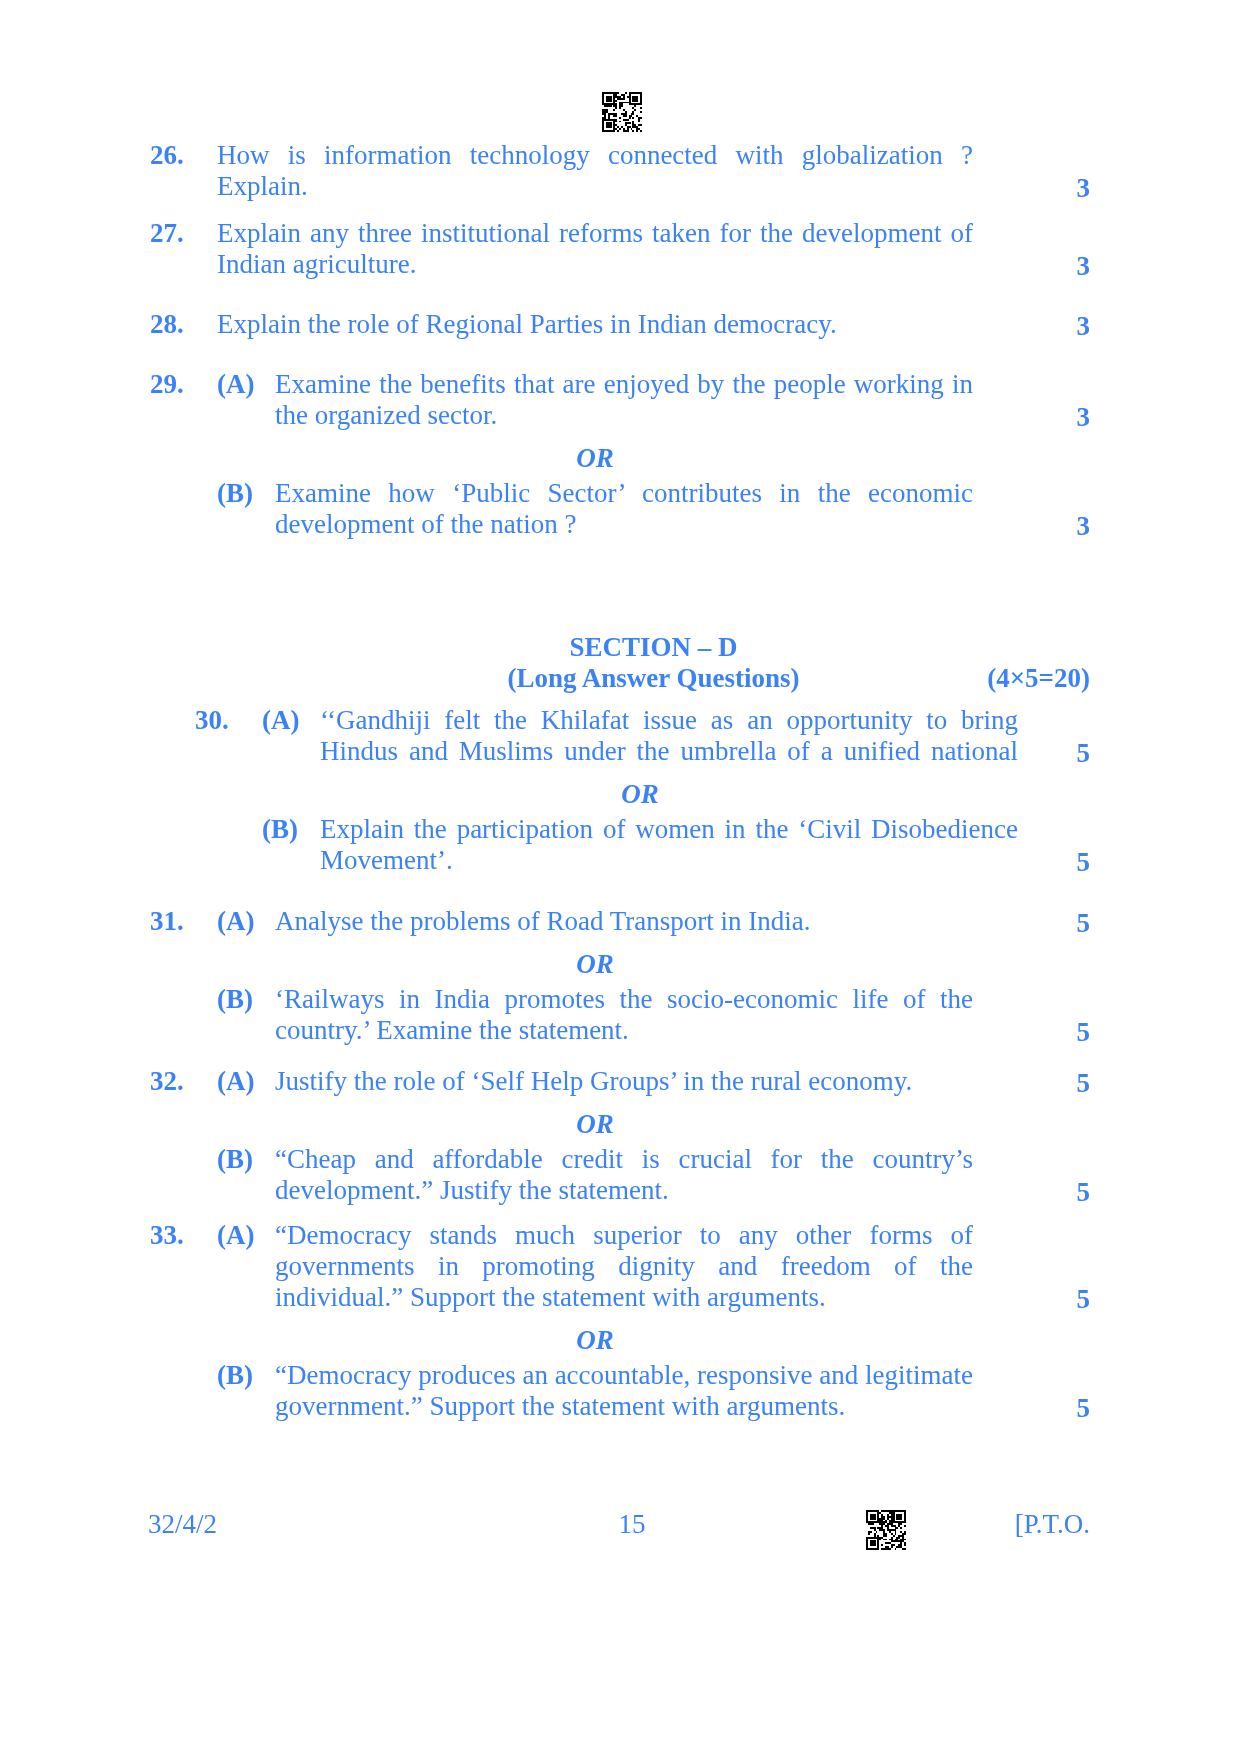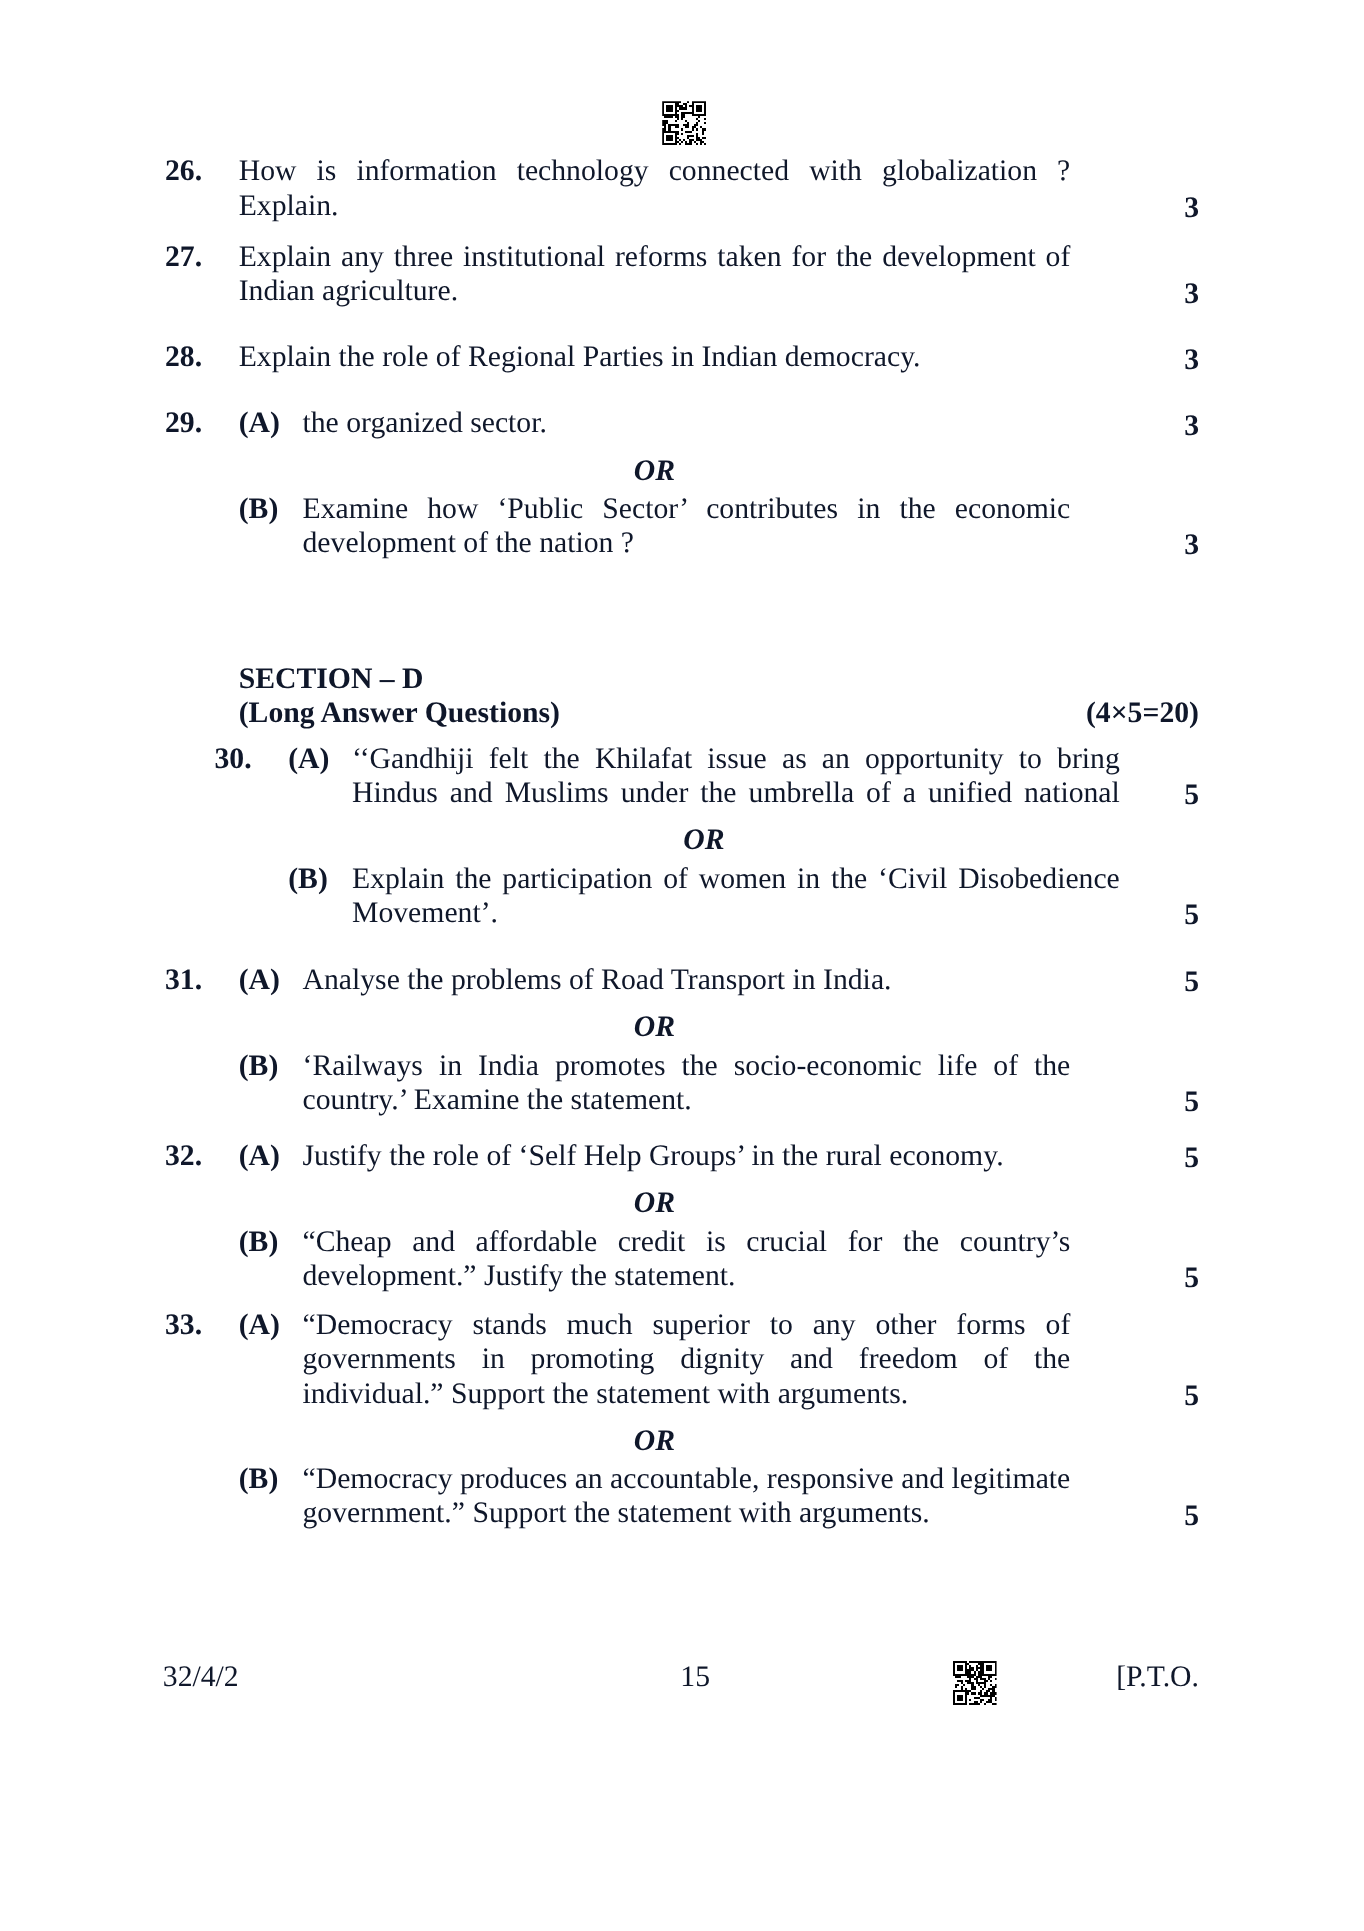--- a/index.html
+++ b/index.html
@@ -1,19 +1,19 @@
 <!DOCTYPE html>
 <html><head>
 <meta charset="utf-8">
 <style>
   html,body { margin:0; padding:0; background:#ffffff; }
   .page {
     position:relative;
     width:1240px; height:1755px;
-    background:#ffffff; color:#0f172a;
+    background:#ffffff; color:#3b82f6;
     font-family:"Liberation Serif", serif;
     font-size:27px; line-height:31px;
     overflow:hidden;
   }
   .content { position:absolute; left:150px; top:0; width:940px; }
 
   .qr { position:absolute; }
   .qr-top { left:602px; top:92px; }
   .qr-bottom { left:866px; top:1510px; }
 
@@ -24,21 +24,21 @@
   .q-body.with-label { display:flex; }
   .p-label { width:58px; flex:none; font-weight:bold; }
   .p-lines { flex:1; min-width:0; }
   .line { line-height:31px; }
   .line.just { text-align:justify; text-align-last:justify; }
   .q-marks { flex:1; text-align:right; font-weight:bold; align-self:flex-end; transform:translateY(2px); }
 
   .or-row { margin:12px 0 4px;font-style:italic; }
   .or-row .q-body { text-align:center; font-weight:bold; }
 
-  .section-header { margin:92px 0 0 67px; width:873px; text-align:left; font-weight:bold; }
+  .section-header { margin:92px 0 0 67px; width:873px; text-align:center; font-weight:bold; }
   .section-sub-row { position:relative; }
   .section-marks { position:absolute; right:0; top:0; font-weight:bold; }
 
   .footer-code { position:absolute; left:148px; top:1509px; }
   .footer-page { position:absolute; left:12px; top:1509px; width:100%; text-align:center; }
   .footer-pto  { position:absolute; right:150px; top:1509px; }
 </style>
 </head>
 <body>
 
@@ -205,20 +205,21 @@
             </div>
             <div class="q-marks">3</div>
           </div>
         </div>
         <div class="q-block" style="margin-top: 29px;">
           <div class="q-row">
             <div class="q-num">29.</div>
             <div class="q-body with-label">
               <div class="p-label">(A)</div>
               <div class="p-lines">
+                <div class="line just">Examine the benefits that are enjoyed by the people working in</div>
                 <div class="line">the organized sector.</div>
               </div>
             </div>
             <div class="q-marks">3</div>
           </div>
           <div class="q-row or-row">
             <div class="q-num"></div>
             <div class="q-body">OR</div>
             <div class="q-marks"></div>
           </div>

